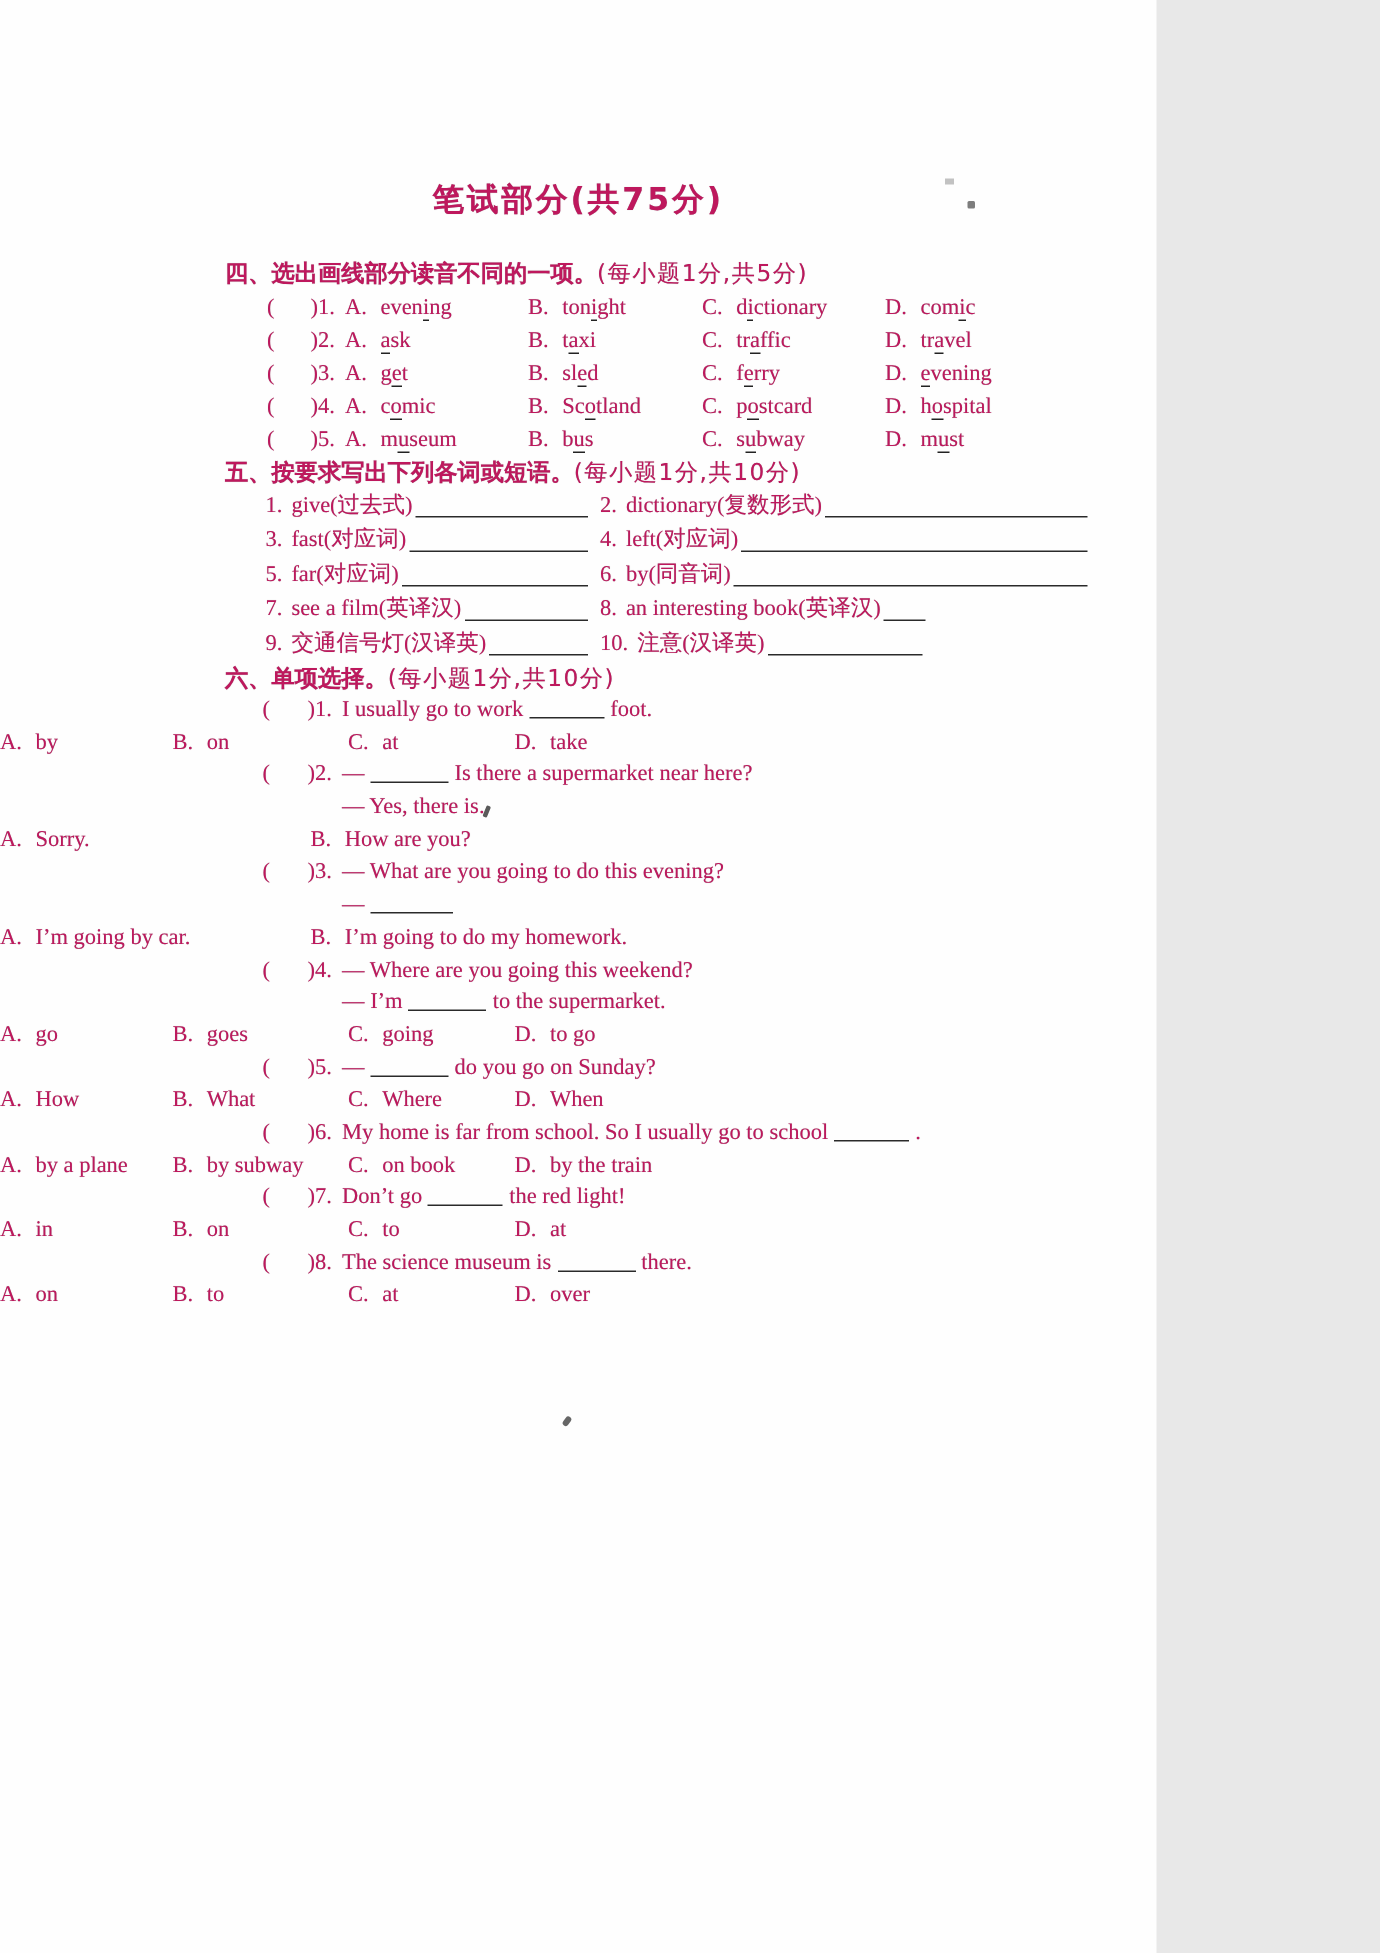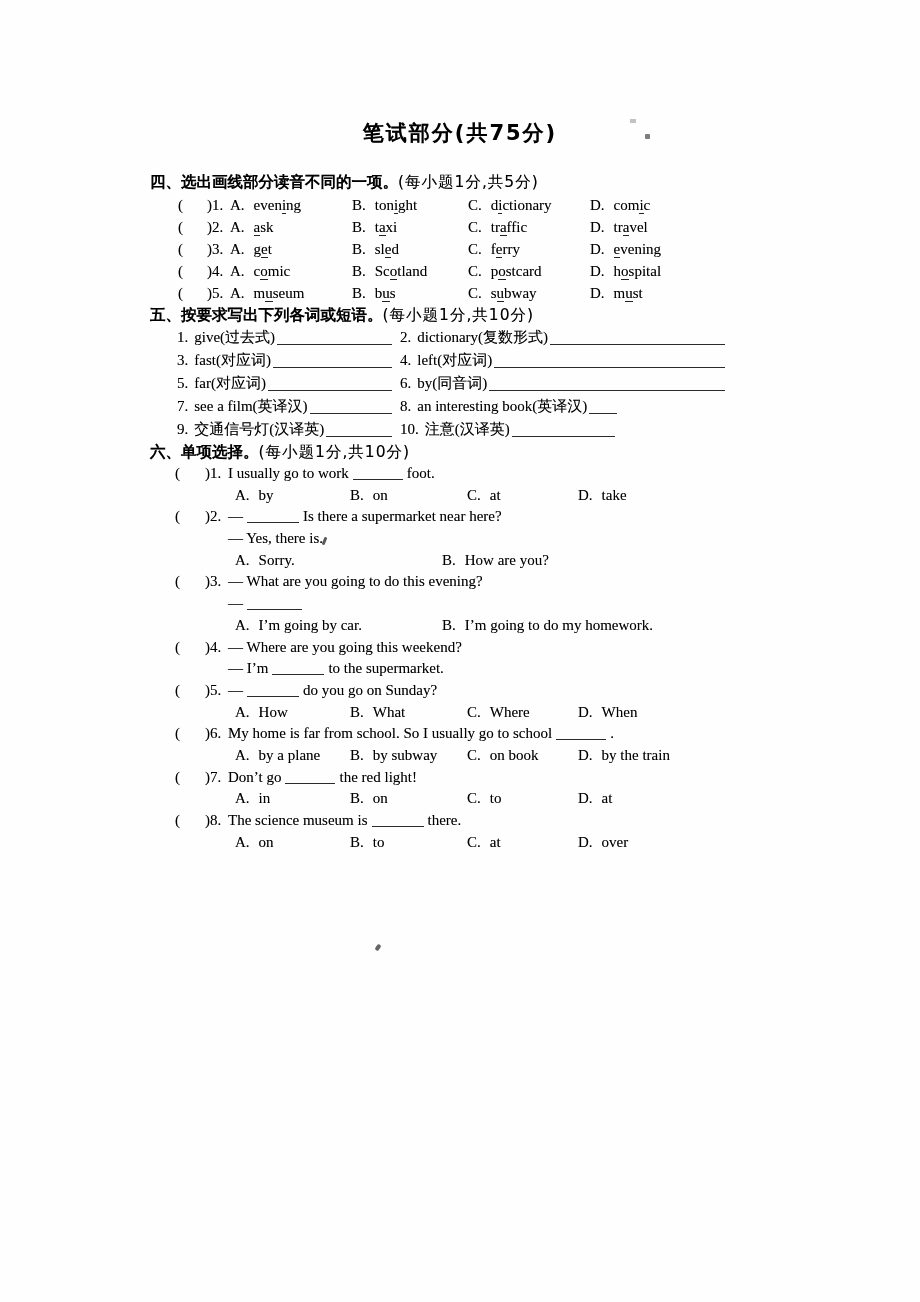--- a/index.html
+++ b/index.html
@@ -1,20 +1,20 @@
 <!DOCTYPE html>
 <html><head>
 <meta charset="utf-8">
 <style>
   html,body{margin:0;padding:0;background:#e8e8e8;}
   .page{
     position:relative;
-    width:920px;height:1302px;
+    width:771px;height:1302px;
     background:#fefefe;
-    color:#000000;
+    color:#be185d;
     font-family:"Liberation Serif",serif;
     font-size:15px;
     overflow:hidden;
     text-shadow:0 0 .5px rgba(0,0,0,.35);
   }
   
   .title{
     margin:0;padding-top:120px;
     text-align:center;
     font-family:"DejaVu Sans",sans-serif;
@@ -44,21 +44,21 @@
   .s5-row{display:flex;margin-left:177px;height:23px;line-height:23px;white-space:nowrap;}
   .s5-cell{display:flex;}
   .s5-cell.left{width:215px;}
   .s5-cell.right{margin-left:8px;}
   .s5-num{margin-right:6px;}
   .s5-blank{flex:1;min-width:25px;border-bottom:1.3px solid #2a2a2a;margin-bottom:4px;margin-left:2px;}
   
   .s6-line{position:relative;margin-left:228px;height:21.7px;line-height:21.7px;white-space:nowrap;}
   .s6-open{position:absolute;left:-53px;}
   .s6-num{position:absolute;left:-23px;}
-  .opts4,.opts2{display:flex;margin-left:235px;height:21.7px;line-height:21.7px;white-space:nowrap;}
+  .opts4,.opts2{display:flex;height:21.7px;line-height:21.7px;white-space:nowrap;}
   .opts4 .opt-cell:nth-child(1){width:115px;}
   .opts4 .opt-cell:nth-child(2){width:117px;}
   .opts4 .opt-cell:nth-child(3){width:111px;}
   .opts2 .opt-cell:nth-child(1){width:207px;}
   .blank{display:inline-block;border-bottom:1.3px solid #2a2a2a;height:13px;margin:0 4px;vertical-align:-2px;}
   
   .artifact{position:absolute;background:#8a8a8a;}
   #artifact-1{left:630px;top:119px;width:6px;height:4px;background:#c2c2c2;}
   #artifact-2{left:645px;top:134px;width:5px;height:5px;background:#7d7d7d;border-radius:1px;}
   #artifact-3{left:323px;top:537px;width:3px;height:8px;background:#5a5a5a;transform:rotate(22deg);border-radius:1px;}
@@ -207,20 +207,26 @@
           <div class="s6-line"><span class="s6-open">(</span><span class="s6-num">)3.</span><span class="s6-text">— What are you going to do this evening?</span></div>
           <div class="s6-line"><span class="s6-text">—</span><span class="blank" style="width: 55px;"></span></div>
           <div class="opts2">
             <span class="opt-cell"><span class="opt-label">A.</span><span class="opt-text">I’m going by car.</span></span>
             <span class="opt-cell"><span class="opt-label">B.</span><span class="opt-text">I’m going to do my homework.</span></span>
           </div>
         </div>
         <div class="s6-item">
           <div class="s6-line"><span class="s6-open">(</span><span class="s6-num">)4.</span><span class="s6-text">— Where are you going this weekend?</span></div>
           <div class="s6-line"><span class="s6-text">— I’m</span><span class="blank" style="width: 52px;"></span><span class="s6-text">to the supermarket.</span></div>
+          <div class="opts4">
+            <span class="opt-cell"><span class="opt-label">A.</span><span class="opt-text">go</span></span>
+            <span class="opt-cell"><span class="opt-label">B.</span><span class="opt-text">goes</span></span>
+            <span class="opt-cell"><span class="opt-label">C.</span><span class="opt-text">going</span></span>
+            <span class="opt-cell"><span class="opt-label">D.</span><span class="opt-text">to go</span></span>
+          </div>
         </div>
         <div class="s6-item">
           <div class="s6-line"><span class="s6-open">(</span><span class="s6-num">)5.</span><span class="s6-text">—</span><span class="blank" style="width: 52px;"></span><span class="s6-text">do you go on Sunday?</span></div>
           <div class="opts4">
             <span class="opt-cell"><span class="opt-label">A.</span><span class="opt-text">How</span></span>
             <span class="opt-cell"><span class="opt-label">B.</span><span class="opt-text">What</span></span>
             <span class="opt-cell"><span class="opt-label">C.</span><span class="opt-text">Where</span></span>
             <span class="opt-cell"><span class="opt-label">D.</span><span class="opt-text">When</span></span>
           </div>
         </div>

